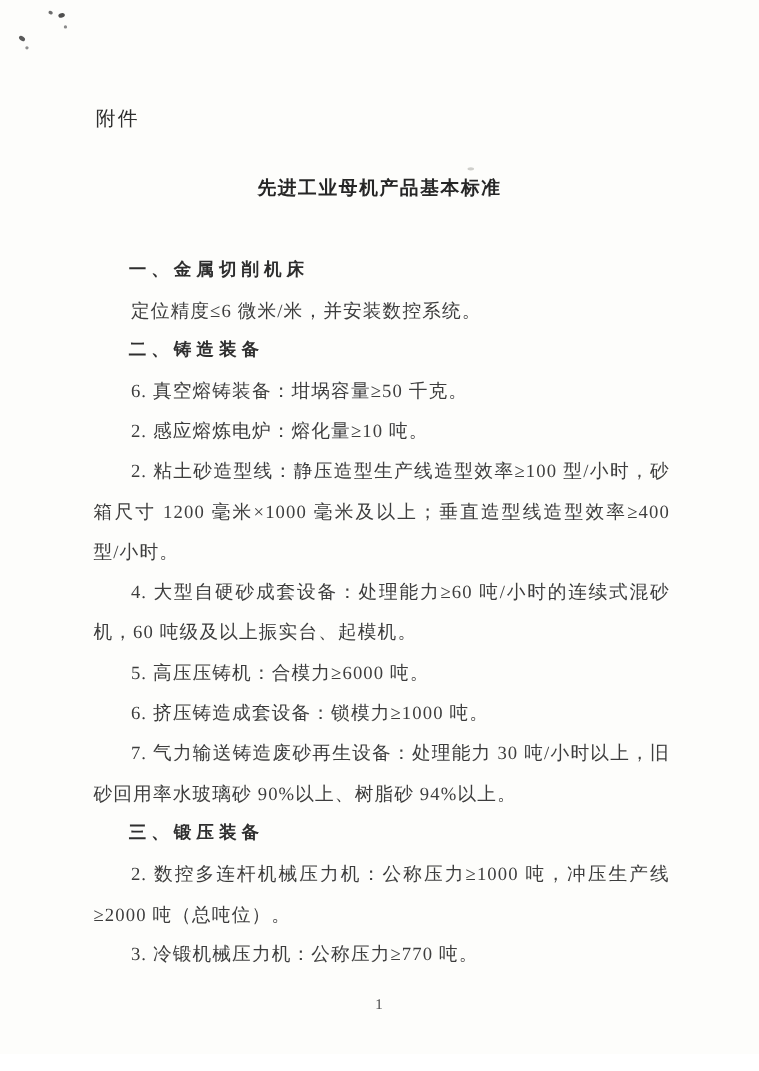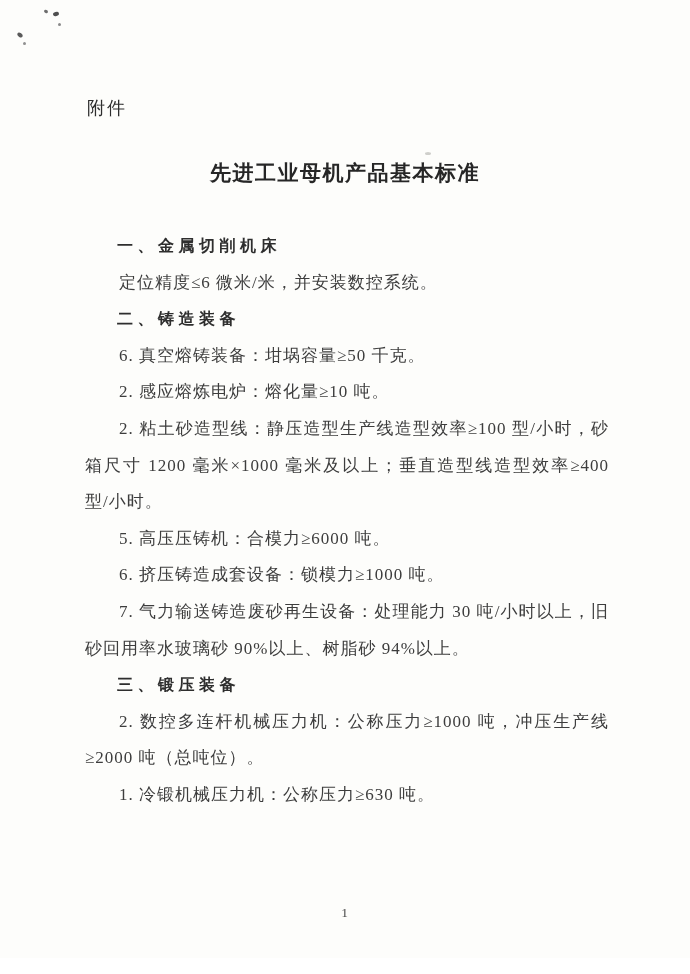--- a/index.html
+++ b/index.html
@@ -23,21 +23,21 @@
   .speck.s6{left:425px;top:152px;width:6px;height:3px;background:#cfcfcb;}
   .attachment{
     position:absolute;left:87px;top:96px;
     font-family:"Liberation Sans","DejaVu Sans",sans-serif;
     font-size:18px;letter-spacing:2px;color:var(--heading);
   }
   .title{
     position:absolute;left:0;right:0;top:159px;margin:0;
     text-align:center;
     font-family:"Liberation Sans","DejaVu Sans",sans-serif;
-    font-size:21px;font-weight:bold;letter-spacing:1.5px;color:#262626;
+    font-size:17px;font-weight:bold;letter-spacing:1.5px;color:#262626;
   }
   .content{
     position:absolute;left:85px;top:228px;width:524px;
     font-size:17px;line-height:36.6px;letter-spacing:1px;
     color:var(--text);
     text-align:justify;
   }
   .content p{margin:0;text-indent:2em;}
   .content p.heading{
     font-family:"Liberation Sans","DejaVu Sans",sans-serif;
@@ -67,24 +67,25 @@
   <h1 class="title">先进工业母机产品基本标准</h1>
 
   <div class="content">
     <p class="heading">一、金属切削机床</p>
     <p class="para">定位精度≤6 微米/米，并安装数控系统。</p>
 
     <p class="heading">二、铸造装备</p>
     <p class="para">6. 真空熔铸装备：坩埚容量≥50 千克。</p>
     <p class="para">2. 感应熔炼电炉：熔化量≥10 吨。</p>
     <p class="para">2. 粘土砂造型线：静压造型生产线造型效率≥100 型/小时，砂箱尺寸 1200 毫米×1000 毫米及以上；垂直造型线造型效率≥400 型/小时。</p>
+    <p class="para">4. 大型自硬砂成套设备：处理能力≥60 吨/小时的连续式混砂机，60 吨级及以上振实台、起模机。</p>
     <p class="para">5. 高压压铸机：合模力≥6000 吨。</p>
     <p class="para">6. 挤压铸造成套设备：锁模力≥1000 吨。</p>
     <p class="para">7. 气力输送铸造废砂再生设备：处理能力 30 吨/小时以上，旧砂回用率水玻璃砂 90%以上、树脂砂 94%以上。</p>
 
     <p class="heading">三、锻压装备</p>
     <p class="para">2. 数控多连杆机械压力机：公称压力≥1000 吨，冲压生产线≥2000 吨（总吨位）。</p>
-    <p class="para">1. 冷锻机械压力机：公称压力≥630 吨。</p>
+    <p class="para">3. 冷锻机械压力机：公称压力≥770 吨。</p>
   </div>
 
   <div class="page-number">1</div>
 
 </div>
 
 </body></html>

